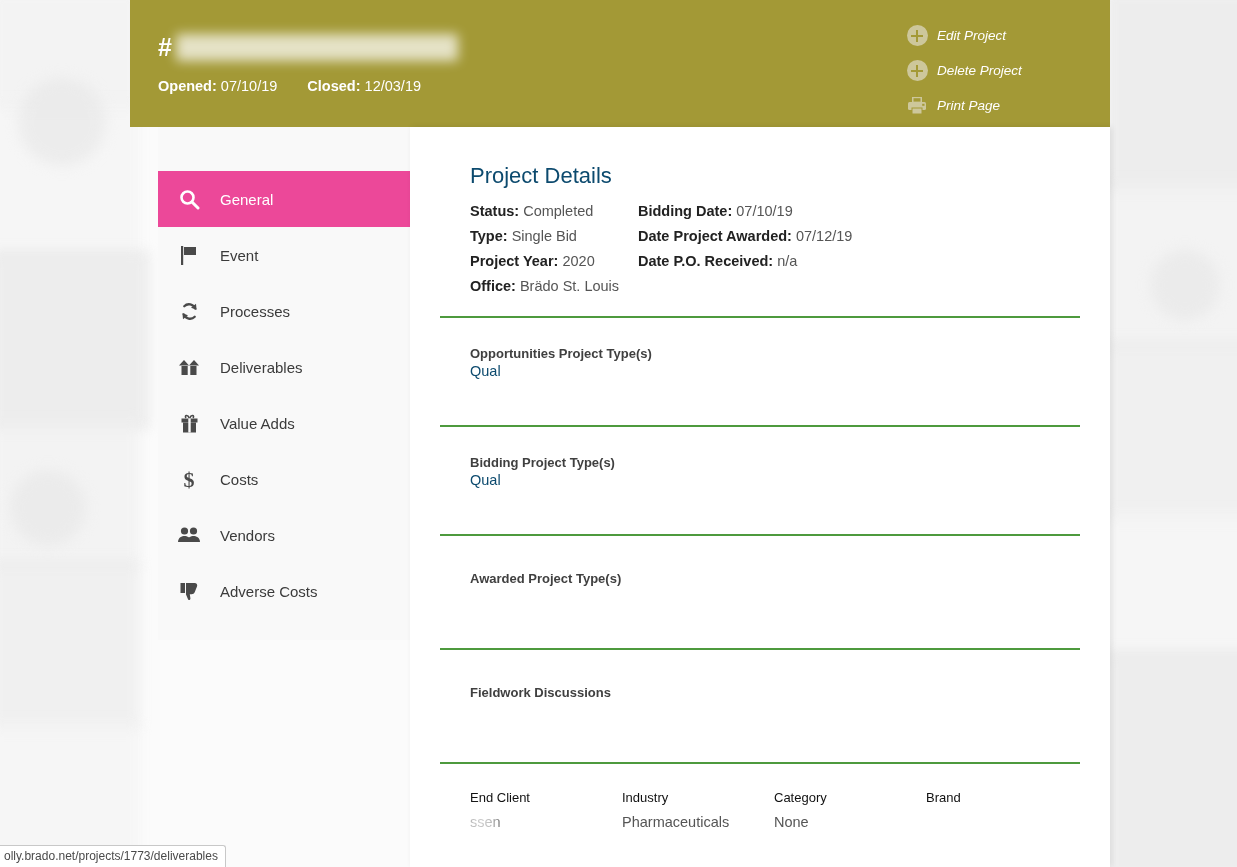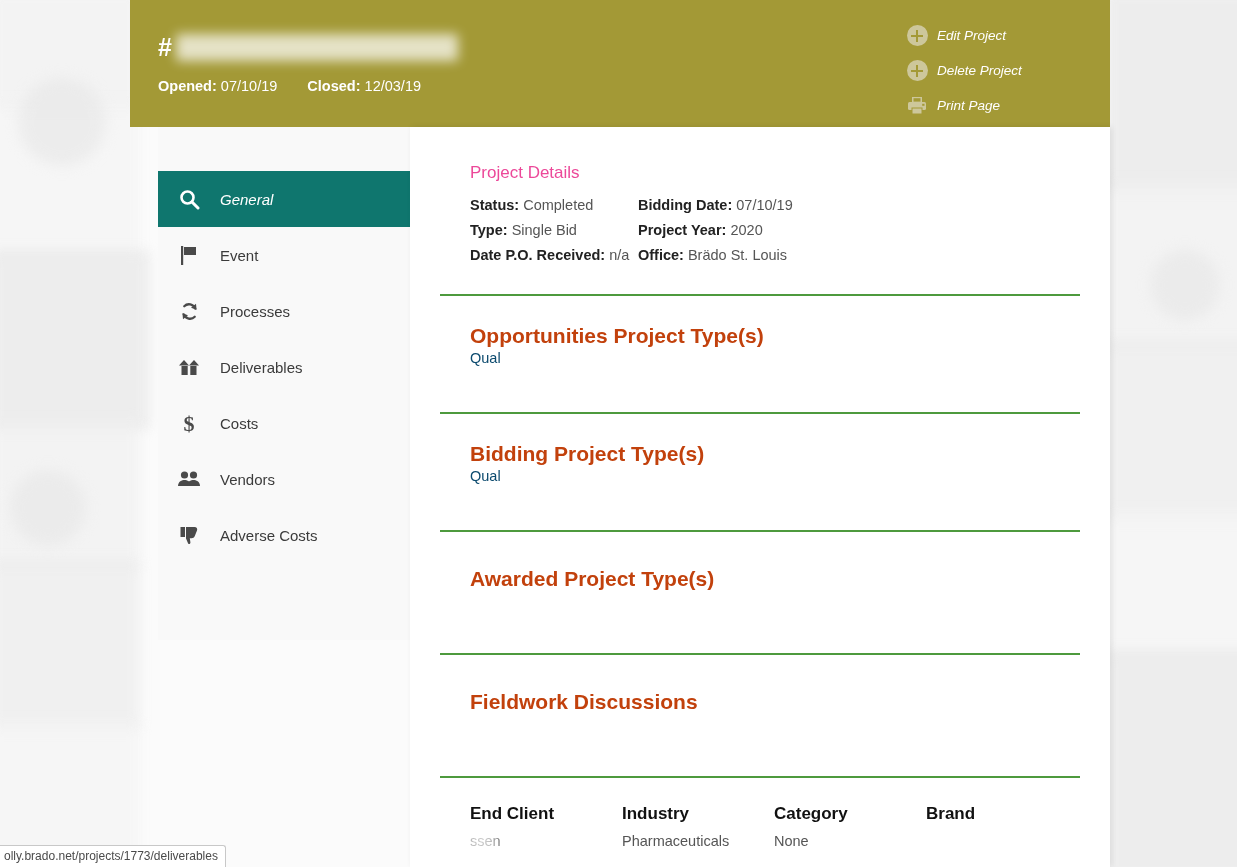--- a/index.html
+++ b/index.html
@@ -147,23 +147,22 @@
   .nav-item {
     display: flex;
     align-items: center;
     height: 56px;
     padding-left: 14px;
     color: #3b3b3b;
     cursor: pointer;
     box-sizing: border-box;
   }
   .nav-item.active {
-    background: #0f766e;
+    background: #ec4899;
     color: #ffffff;
-    font-style: italic;
   }
   .nav-icon {
     width: 34px;
     flex: 0 0 34px;
     display: flex;
     align-items: center;
     justify-content: center;
     margin-right: 14px;
   }
   .nav-icon svg { display: block; }
@@ -175,23 +174,23 @@
     left: 280px;
     top: 0;
     right: 0;
     bottom: 0;
     background: #ffffff;
     box-shadow: 2px 0 6px rgba(0,0,0,.09);
   }
   #content-inner { padding: 36px 30px 0 30px; }
 
   #details-title {
-    font-size: 17px;
+    font-size: 22px;
     font-weight: normal;
-    color: #ec4899;
+    color: #0c4a6e;
     margin: 0 0 14px 30px;
   }
   #details-grid {
     margin-left: 30px;
     display: grid;
     grid-template-columns: 168px auto;
     row-gap: 9px;
     font-size: 14.5px;
     color: #555555;
   }
@@ -200,41 +199,41 @@
 
   hr.sep {
     border: 0;
     border-top: 2px solid #4e9a3e;
     margin: 22px 0 0 0;
   }
 
   .section { padding: 28px 0 24px 30px; }
   .section h3 {
     margin: 0 0 2px 0;
-    font-size: 21px;
+    font-size: 13px;
     font-weight: bold;
-    color: #c2410c;
+    color: #404040;
   }
   .section .section-body {
     font-size: 14.5px;
     color: #0c4a6e;
   }
   .section.empty { padding-bottom: 38px; margin-top: 7px; }
 
   
   #client-table {
     padding: 26px 0 0 30px;
   }
   #client-head, #client-row {
     display: grid;
     grid-template-columns: 152px 152px 152px auto;
   }
   #client-head .th {
-    font-size: 17px;
-    font-weight: bold;
+    font-size: 13px;
+    font-weight: normal;
     color: #111111;
     padding-bottom: 9px;
   }
   #client-row .td {
     font-size: 14.5px;
     color: #555555;
     position: relative;
     height: 48px;
   }
   #endclient-redact-1 {
@@ -384,20 +383,32 @@
           <svg width="22" height="20" viewBox="0 0 22 20" aria-hidden="true">
             <rect x="3.5" y="9" width="15" height="9" fill="#4a4a4a"></rect>
             <path d="M1 8.5 L6 3 L11 8.5 Z" fill="#4a4a4a"></path>
             <path d="M11 8.5 L16 3 L21 8.5 Z" fill="#4a4a4a"></path>
             <rect x="9.7" y="9" width="2.6" height="9" fill="#f9f9f9"></rect>
           </svg>
         </span>
         <span class="nav-label">Deliverables</span>
       </div>
 
+      <div class="nav-item">
+        <span class="nav-icon">
+          <svg width="21" height="21" viewBox="0 0 21 21" aria-hidden="true">
+            <path d="M7 5 C5 2 9 1.5 10.2 5" fill="none" stroke="#4a4a4a" stroke-width="1.6"></path>
+            <path d="M14 5 C16 2 12 1.5 10.8 5" fill="none" stroke="#4a4a4a" stroke-width="1.6"></path>
+            <rect x="2.5" y="5.5" width="16" height="4" fill="#4a4a4a"></rect>
+            <rect x="4" y="9.5" width="13" height="10" fill="#4a4a4a"></rect>
+            <rect x="9.3" y="5.5" width="2.4" height="14" fill="#f9f9f9"></rect>
+          </svg>
+        </span>
+        <span class="nav-label">Value Adds</span>
+      </div>
 
       <div class="nav-item">
         <span class="nav-icon">
           <svg width="18" height="23" viewBox="0 0 18 23" aria-hidden="true">
             <text x="9" y="19" text-anchor="middle" font-family="Liberation Serif, serif" font-size="22" font-weight="bold" fill="#4a4a4a">$</text>
           </svg>
         </span>
         <span class="nav-label">Costs</span>
       </div>
 
@@ -435,20 +446,24 @@
             <span class="k">Status:</span>
             <span>Completed</span>
           </div>
           <div class="cell">
             <span class="k">Bidding Date:</span>
             <span>07/10/19</span>
           </div>
           <div class="cell">
             <span class="k">Type:</span>
             <span>Single Bid</span>
+          </div>
+          <div class="cell">
+            <span class="k">Date Project Awarded:</span>
+            <span>07/12/19</span>
           </div>
           <div class="cell">
             <span class="k">Project Year:</span>
             <span>2020</span>
           </div>
           <div class="cell">
             <span class="k">Date P.O. Received:</span>
             <span>n/a</span>
           </div>
           <div class="cell">

